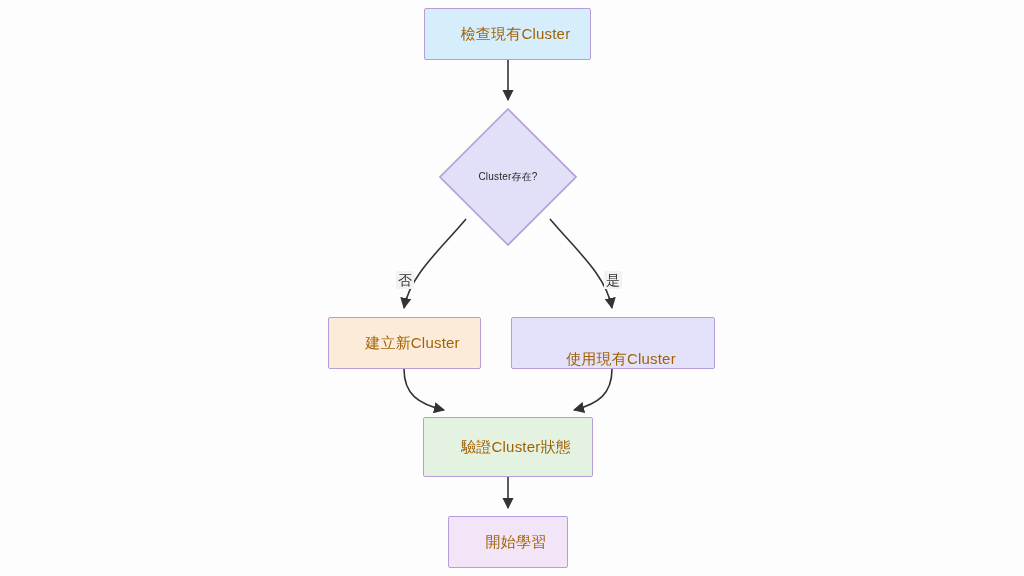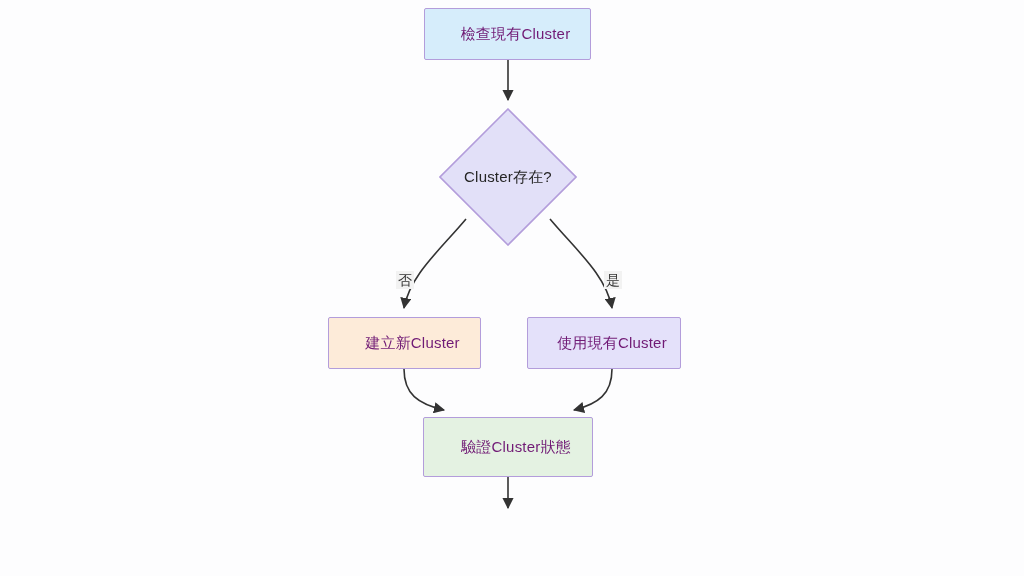--- a/index.html
+++ b/index.html
@@ -26,21 +26,21 @@
     width: 1024px;
     height: 576px;
   }
   .node {
     position: absolute;
     box-sizing: border-box;
     display: flex;
     align-items: center;
     justify-content: center;
     text-align: center;
-    color: #701a75;
+    color: #a16207;
     font-size: 15px;
     line-height: 1.2;
     letter-spacing: 0.2px;
     border-radius: 2px;
     border: 1.3px solid #b39ddb;
     z-index: 2;
     padding-left: 16px;
   }
   .node-label {
     display: block;
@@ -57,21 +57,21 @@
     position: absolute;
     left: 0;
     top: 0;
     width: 100%;
     height: 100%;
   }
   .diamond-text {
     position: relative;
     z-index: 3;
     color: #262626;
-    font-size: 15px;
+    font-size: 10px;
     white-space: nowrap;
     letter-spacing: 0.2px;
   }
   .edge-label {
     position: absolute;
     z-index: 4;
     background: #f2f2f2;
     color: #333333;
     font-size: 14px;
     padding: 1px 2px;
@@ -112,26 +112,29 @@
     <svg class="diamond-shape" viewBox="0 0 138 138" xmlns="http://www.w3.org/2000/svg" preserveAspectRatio="none">
       <polygon points="69,1 137,69 69,137 1,69" fill="#e2e0f8" stroke="#b39ddb" stroke-width="1.6"></polygon>
     </svg>
     <span class="diamond-text">Cluster存在?</span>
   </div>
 
   <div class="node" style="left:328px; top:317px; width:153px; height:52px; background:#fdebd9;align-items:center;">
     <span class="node-label">建立新Cluster</span>
   </div>
 
-  <div class="node" style="left:527px; top:317px; width:154px; height:52px; background:#e4e1fa;">
+  <div class="node" style="left:511px; top:317px; width:204px; height:52px; background:#e4e1fa;align-items:flex-end;">
     <span class="node-label">使用現有Cluster</span>
   </div>
 
   <div class="node" style="left:423px; top:417px; width:170px; height:60px; background:#e4f2e2;">
     <span class="node-label">驗證Cluster狀態</span>
   </div>
 
+  <div class="node" style="left:448px; top:516px; width:120px; height:52px; background:#f3e5f8;">
+    <span class="node-label">開始學習</span>
+  </div>
 
   <div class="edge-label" style="left:396px; top:271px;">否</div>
 
   <div class="edge-label" style="left:604px; top:271px;">是</div>
 
 </div>
 
 </body></html>

